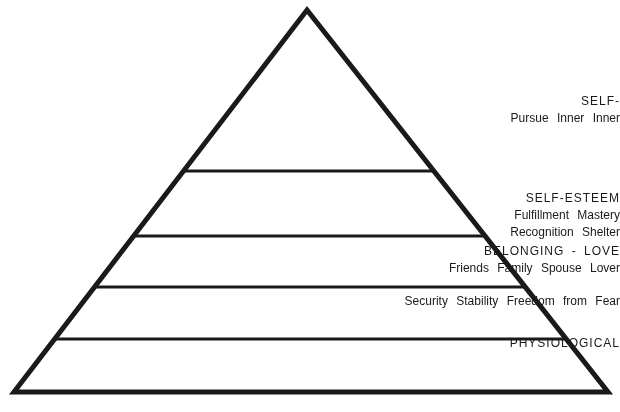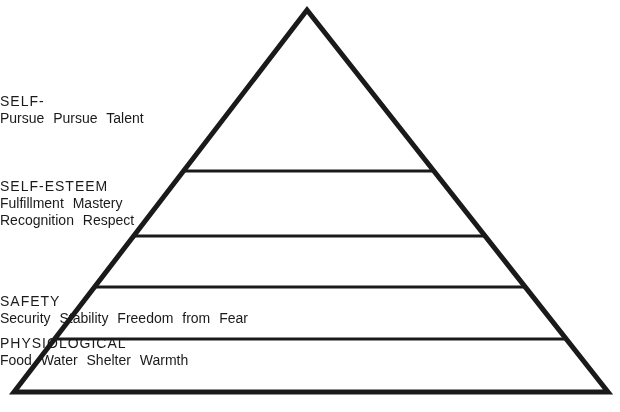--- a/index.html
+++ b/index.html
@@ -20,68 +20,68 @@
     position: absolute;
     top: 0;
     left: 0;
     width: 620px;
     height: 412px;
   }
   .level {
     position: absolute;
     left: 0;
     width: 620px;
-    text-align: left;
+    text-align: right;
     line-height: 17px;
-    font-size: 14px;
+    font-size: 12px;
     white-space: nowrap;
   }
   .title-line {
     letter-spacing: 1px;
     word-spacing: 3px;
   }
   .body-line {
     word-spacing: 5px;
   }
   .lvl-0 { top: 93px; }
-  .lvl-1 { top: 178px; }
+  .lvl-1 { top: 190px; }
   .lvl-2 { top: 243px; }
   .lvl-3 { top: 293px; }
   .lvl-4 { top: 335px; }
 </style>
 </head>
 <body>
 
 <div class="stage">
 
   <svg class="pyramid-svg" viewBox="0 0 620 412" xmlns="http://www.w3.org/2000/svg" aria-hidden="true">
     <polygon points="307,10 608,392 14,392" fill="#ffffff" stroke="#1a1a1a" stroke-width="5" stroke-linejoin="miter"></polygon>
     <line x1="183" y1="171" x2="435" y2="171" stroke="#1a1a1a" stroke-width="3"></line>
     <line x1="133" y1="236" x2="486" y2="236" stroke="#1a1a1a" stroke-width="3"></line>
     <line x1="94" y1="287" x2="526" y2="287" stroke="#1a1a1a" stroke-width="3"></line>
     <line x1="54" y1="339" x2="567" y2="339" stroke="#1a1a1a" stroke-width="3"></line>
   </svg>
 
   <div class="level lvl-0">
     <div class="title-line">SELF-</div>
-    <div class="body-line">Pursue Pursue Talent</div>
+    <div class="body-line">Pursue Inner Inner</div>
   </div>
 
   <div class="level lvl-1">
     <div class="title-line">SELF-ESTEEM</div>
     <div class="body-line">Fulfillment Mastery</div>
-    <div class="body-line">Recognition Respect</div>
+    <div class="body-line">Recognition Shelter</div>
   </div>
 
   <div class="level lvl-2">
+    <div class="title-line">BELONGING - LOVE</div>
+    <div class="body-line">Friends Family Spouse Lover</div>
   </div>
 
   <div class="level lvl-3">
-    <div class="title-line">SAFETY</div>
     <div class="body-line">Security Stability Freedom from Fear</div>
   </div>
 
   <div class="level lvl-4">
     <div class="title-line">PHYSIOLOGICAL</div>
-    <div class="body-line">Food Water Shelter Warmth</div>
   </div>
 
 </div>
 
 </body></html>

